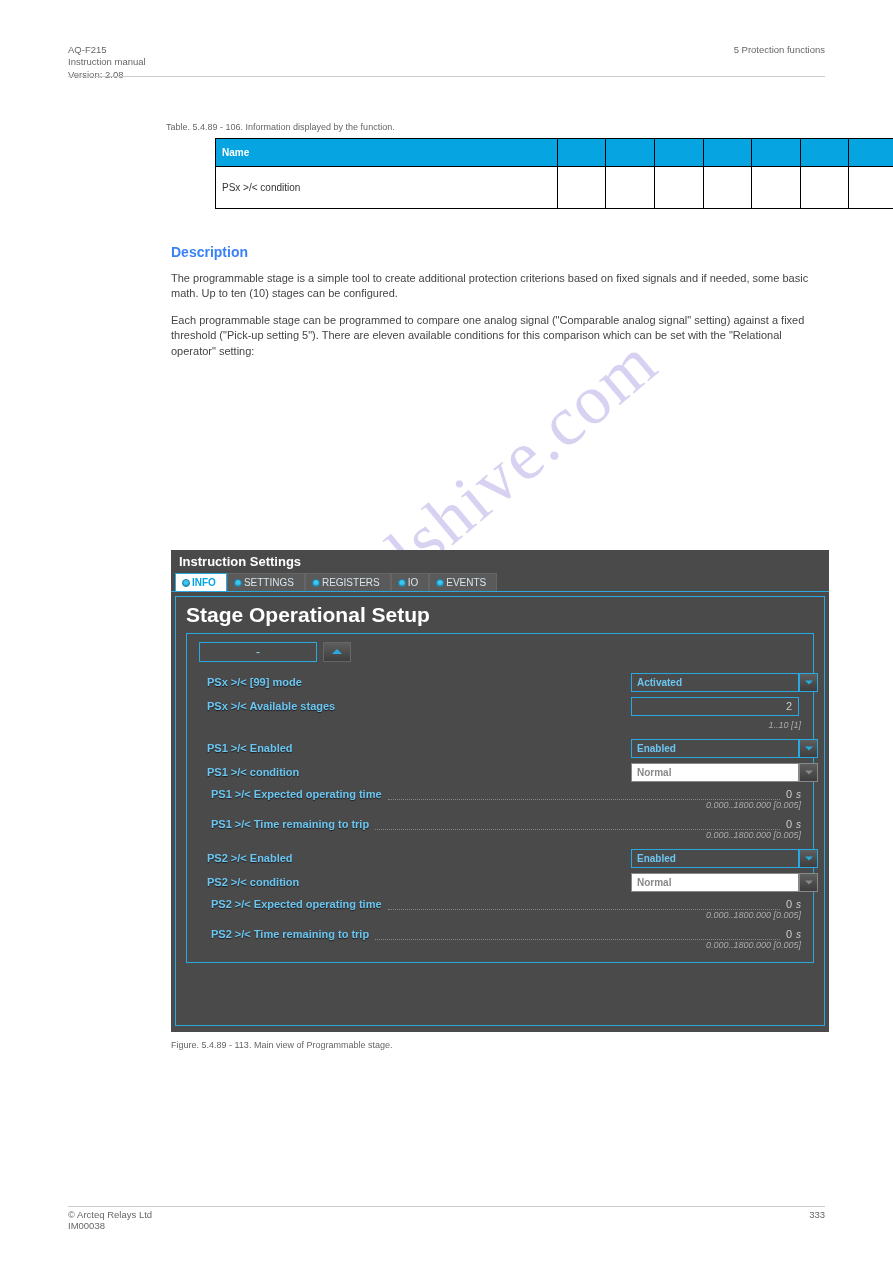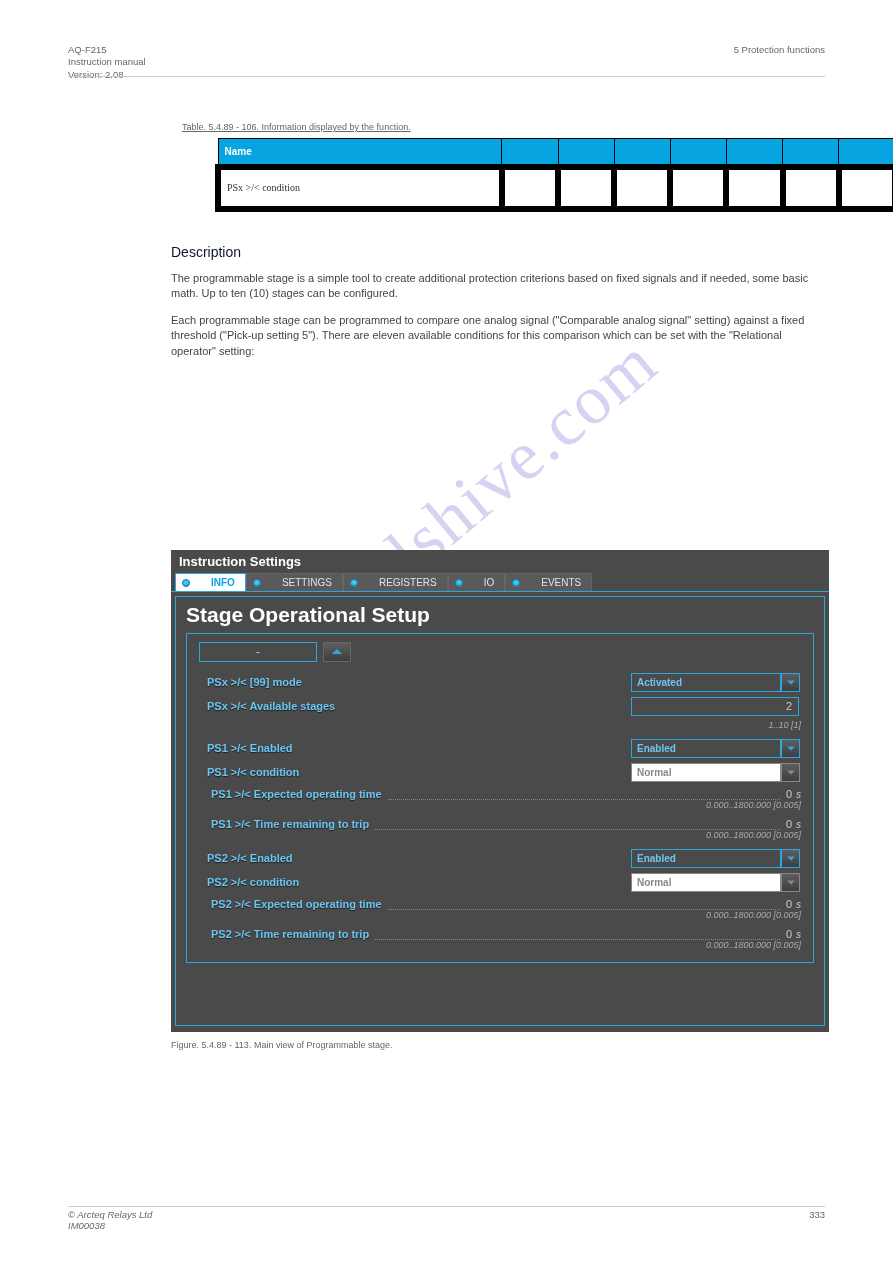--- a/index.html
+++ b/index.html
@@ -50,33 +50,32 @@
     background: #06a4e0;
     color: #fff;
     font-weight: bold;
     border: 1px solid #000;
     padding: 4px 6px;
     text-align: left;
     height: 28px;
     vertical-align: middle;
   }
   .tbl td {
-    border: 6px solid #000000;
+    border: 1px solid #000000;
     padding: 12px 6px;
     height: 42px;
     vertical-align: middle;
-    font-family: Liberation Serif, serif;
   }
   .tbl-caption {
-    position:absolute; top:122px; left:182px;
-    font-size:9px; color:#666;text-decoration:underline;
+    position:absolute; top:122px; left:166px;
+    font-size:9px; color:#666;
   }
 
   
-  .h4 { font-size: 14px; font-weight: normal; color:#0f172a; }
+  .h4 { font-size: 14px; font-weight: bold; color:#3b82f6; }
 
   
   .panel {
     position: absolute;
     top: 550px; left: 171px;
     width: 658px; height: 482px;
     background: #4a4a4a;
     color: #d8e5ec;
     font-size: 11px;
   }
@@ -95,21 +94,21 @@
     gap: 0;
   }
   .tab {
     display:flex; align-items:center;
     padding: 3px 10px 3px 6px;
     border: 1px solid #666;
     border-bottom: none;
     background: #5a5a5a;
     color: #d8e5ec;
     font-size: 10px;
-    gap: 21px;
+    gap: 2px;
     cursor: pointer;
   }
   .tab.active {
     background: #fff;
     color: #06a4e0;
     font-weight: bold;
     border-color: #2aa9e0;
   }
   .dot {
     width: 8px; height: 8px; border-radius: 50%;
@@ -163,21 +162,21 @@
     color:#6bc6f2;
     font-size:11px;
     font-weight: bold;
     text-shadow: 0 1px 1px rgba(0,0,0,.6);
   }
   .readout {
     width: 170px;
     display:flex; align-items:center; gap:3px;
   }
   .selectbox {
-    width: 150px; height:19px;
+    width: 168px; height:19px;
     border:1px solid #2aa9e0;
     background:#4a4a4a;
     color:#6bc6f2;
     font-size:10px;
     font-weight:bold;
     padding: 0 5px;
     line-height:17px;
     position:relative;
   }
   .selectbox.disabled {
@@ -437,17 +436,17 @@
         <div class="hint">0.000..1800.000 [0.005]</div>
 
       </div>
     </div>
   </div>
 
   <div class="fig-caption">Figure. 5.4.89 - 113. Main view of Programmable stage.</div>
 
   <div class="footer-line"></div>
   <div class="footer-row">
-    <div class="footer-left" style="white-space:pre-line;font-style:italic;">© Arcteq Relays Ltd
+    <div class="footer-left" style="white-space:pre-line;">© Arcteq Relays Ltd
 IM00038</div>
     <div class="footer-right">333</div>
   </div>
 </div>
 
 </body></html>

